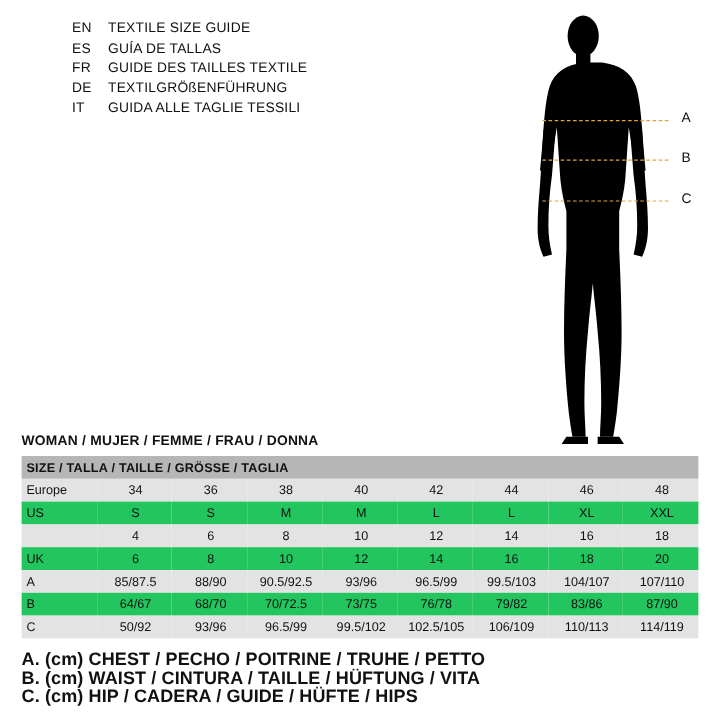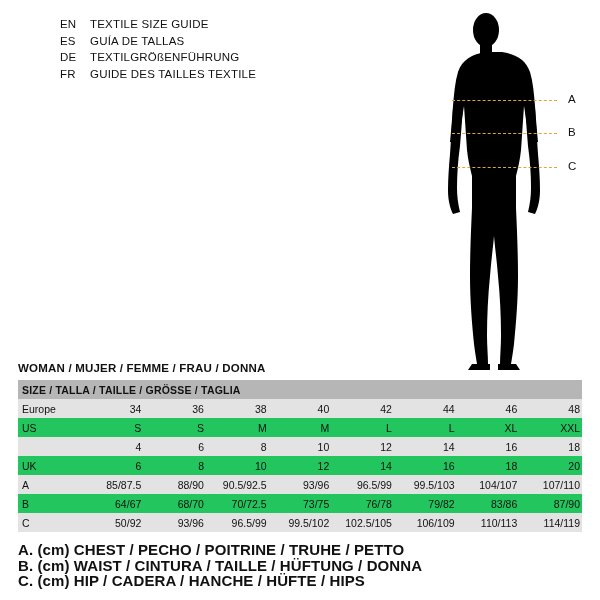--- a/index.html
+++ b/index.html
@@ -111,21 +111,21 @@
   }
   tr.plain td {
     background: #22c55e;
   }
   td.label-col {
     width: 86px;
     text-align: left;
     padding-left: 4px;
   }
   td.val {
-    text-align: right;
+    text-align: center;
   }
 
   
   .legend {
     position: absolute;
     left: 18px;
     top: 542px;
     width: 560px;
   }
   .legend-row {
@@ -144,26 +144,30 @@
   <div class="lang-block">
     <div class="lang-row">
       <span class="lang-code">EN</span>
       <span class="lang-title">TEXTILE SIZE GUIDE</span>
     </div>
     <div class="lang-row">
       <span class="lang-code">ES</span>
       <span class="lang-title">GUÍA DE TALLAS</span>
     </div>
     <div class="lang-row">
+      <span class="lang-code">FR</span>
+      <span class="lang-title">GUIDE DES TAILLES TEXTILE</span>
+    </div>
+    <div class="lang-row">
       <span class="lang-code">DE</span>
       <span class="lang-title">TEXTILGRÖßENFÜHRUNG</span>
     </div>
     <div class="lang-row">
-      <span class="lang-code">FR</span>
-      <span class="lang-title">GUIDE DES TAILLES TEXTILE</span>
+      <span class="lang-code">IT</span>
+      <span class="lang-title">GUIDA ALLE TAGLIE TESSILI</span>
     </div>
   </div>
 
   <div class="figure-wrap">
     <svg width="180" height="365" viewBox="0 0 180 365">
       <g fill="#000000">
 
         <ellipse cx="76" cy="22" rx="13" ry="17"></ellipse>
 
         <path d="M70 36 h12 v12 h-12 z"></path>
@@ -318,17 +322,17 @@
           <td class="val">106/109</td>
           <td class="val">110/113</td>
           <td class="val">114/119</td>
         </tr>
       </tbody>
     </table>
   </div>
 
   <div class="legend">
     <div class="legend-row">A. (cm) CHEST / PECHO / POITRINE / TRUHE / PETTO</div>
-    <div class="legend-row">B. (cm) WAIST / CINTURA / TAILLE / HÜFTUNG / DONNA</div>
-    <div class="legend-row">C. (cm) HIP / CADERA / HANCHE / HÜFTE / HIPS</div>
+    <div class="legend-row">B. (cm) WAIST / CINTURA / TAILLE / HÜFTUNG / VITA</div>
+    <div class="legend-row">C. (cm) HIP / CADERA / GUIDE / HÜFTE / HIPS</div>
   </div>
 
 </div>
 
 </body></html>

